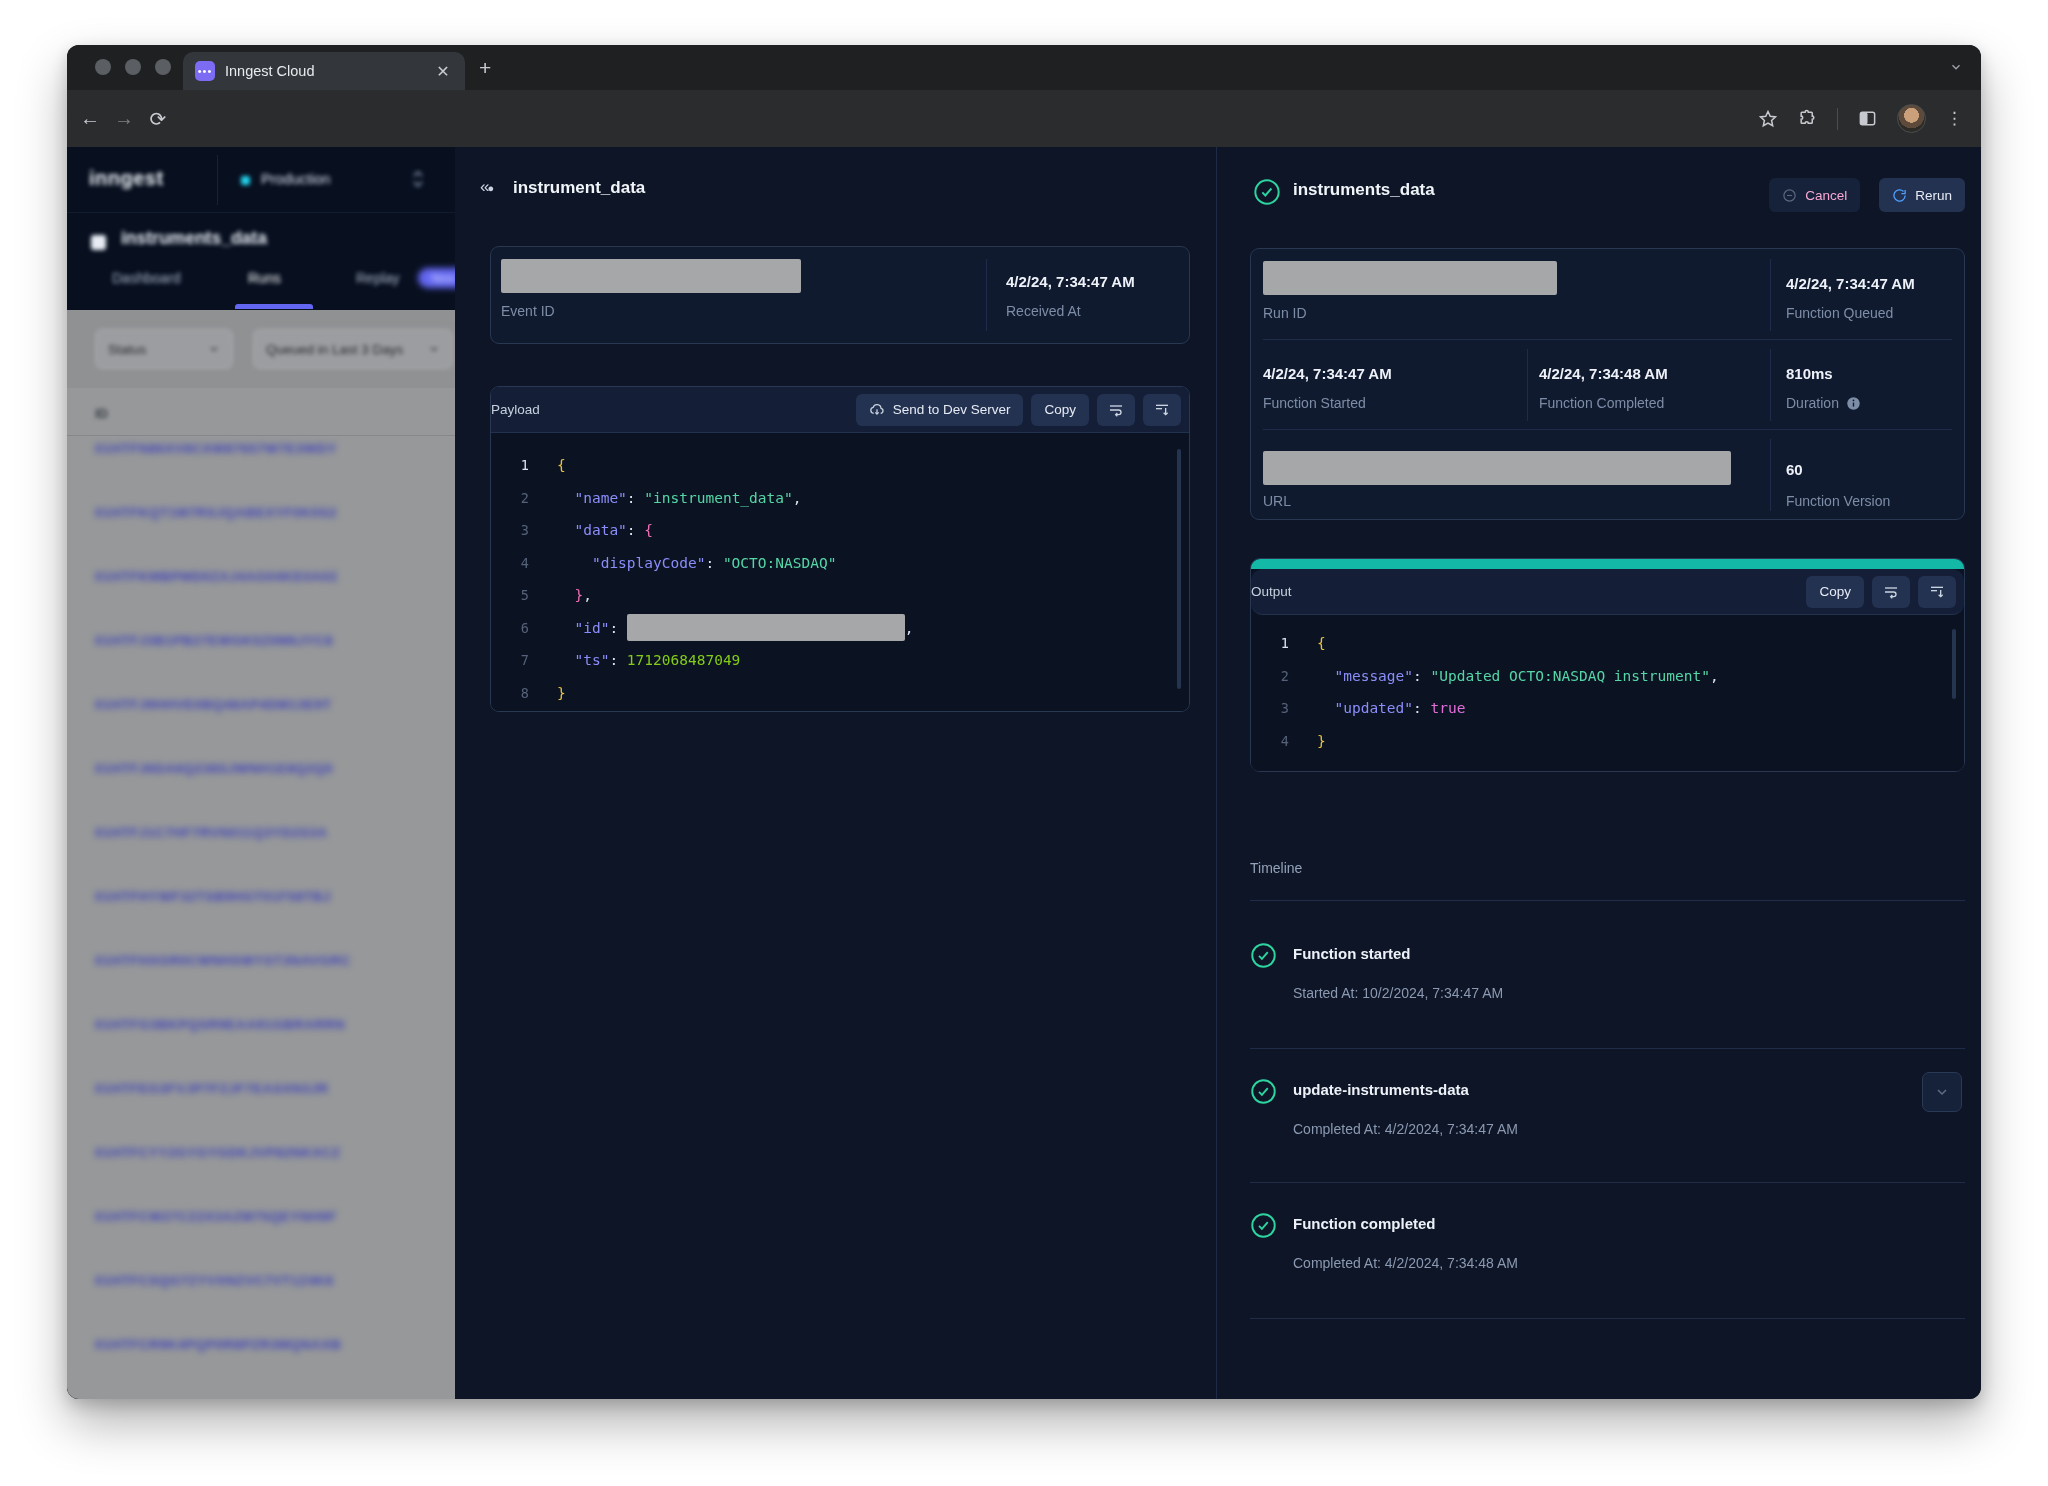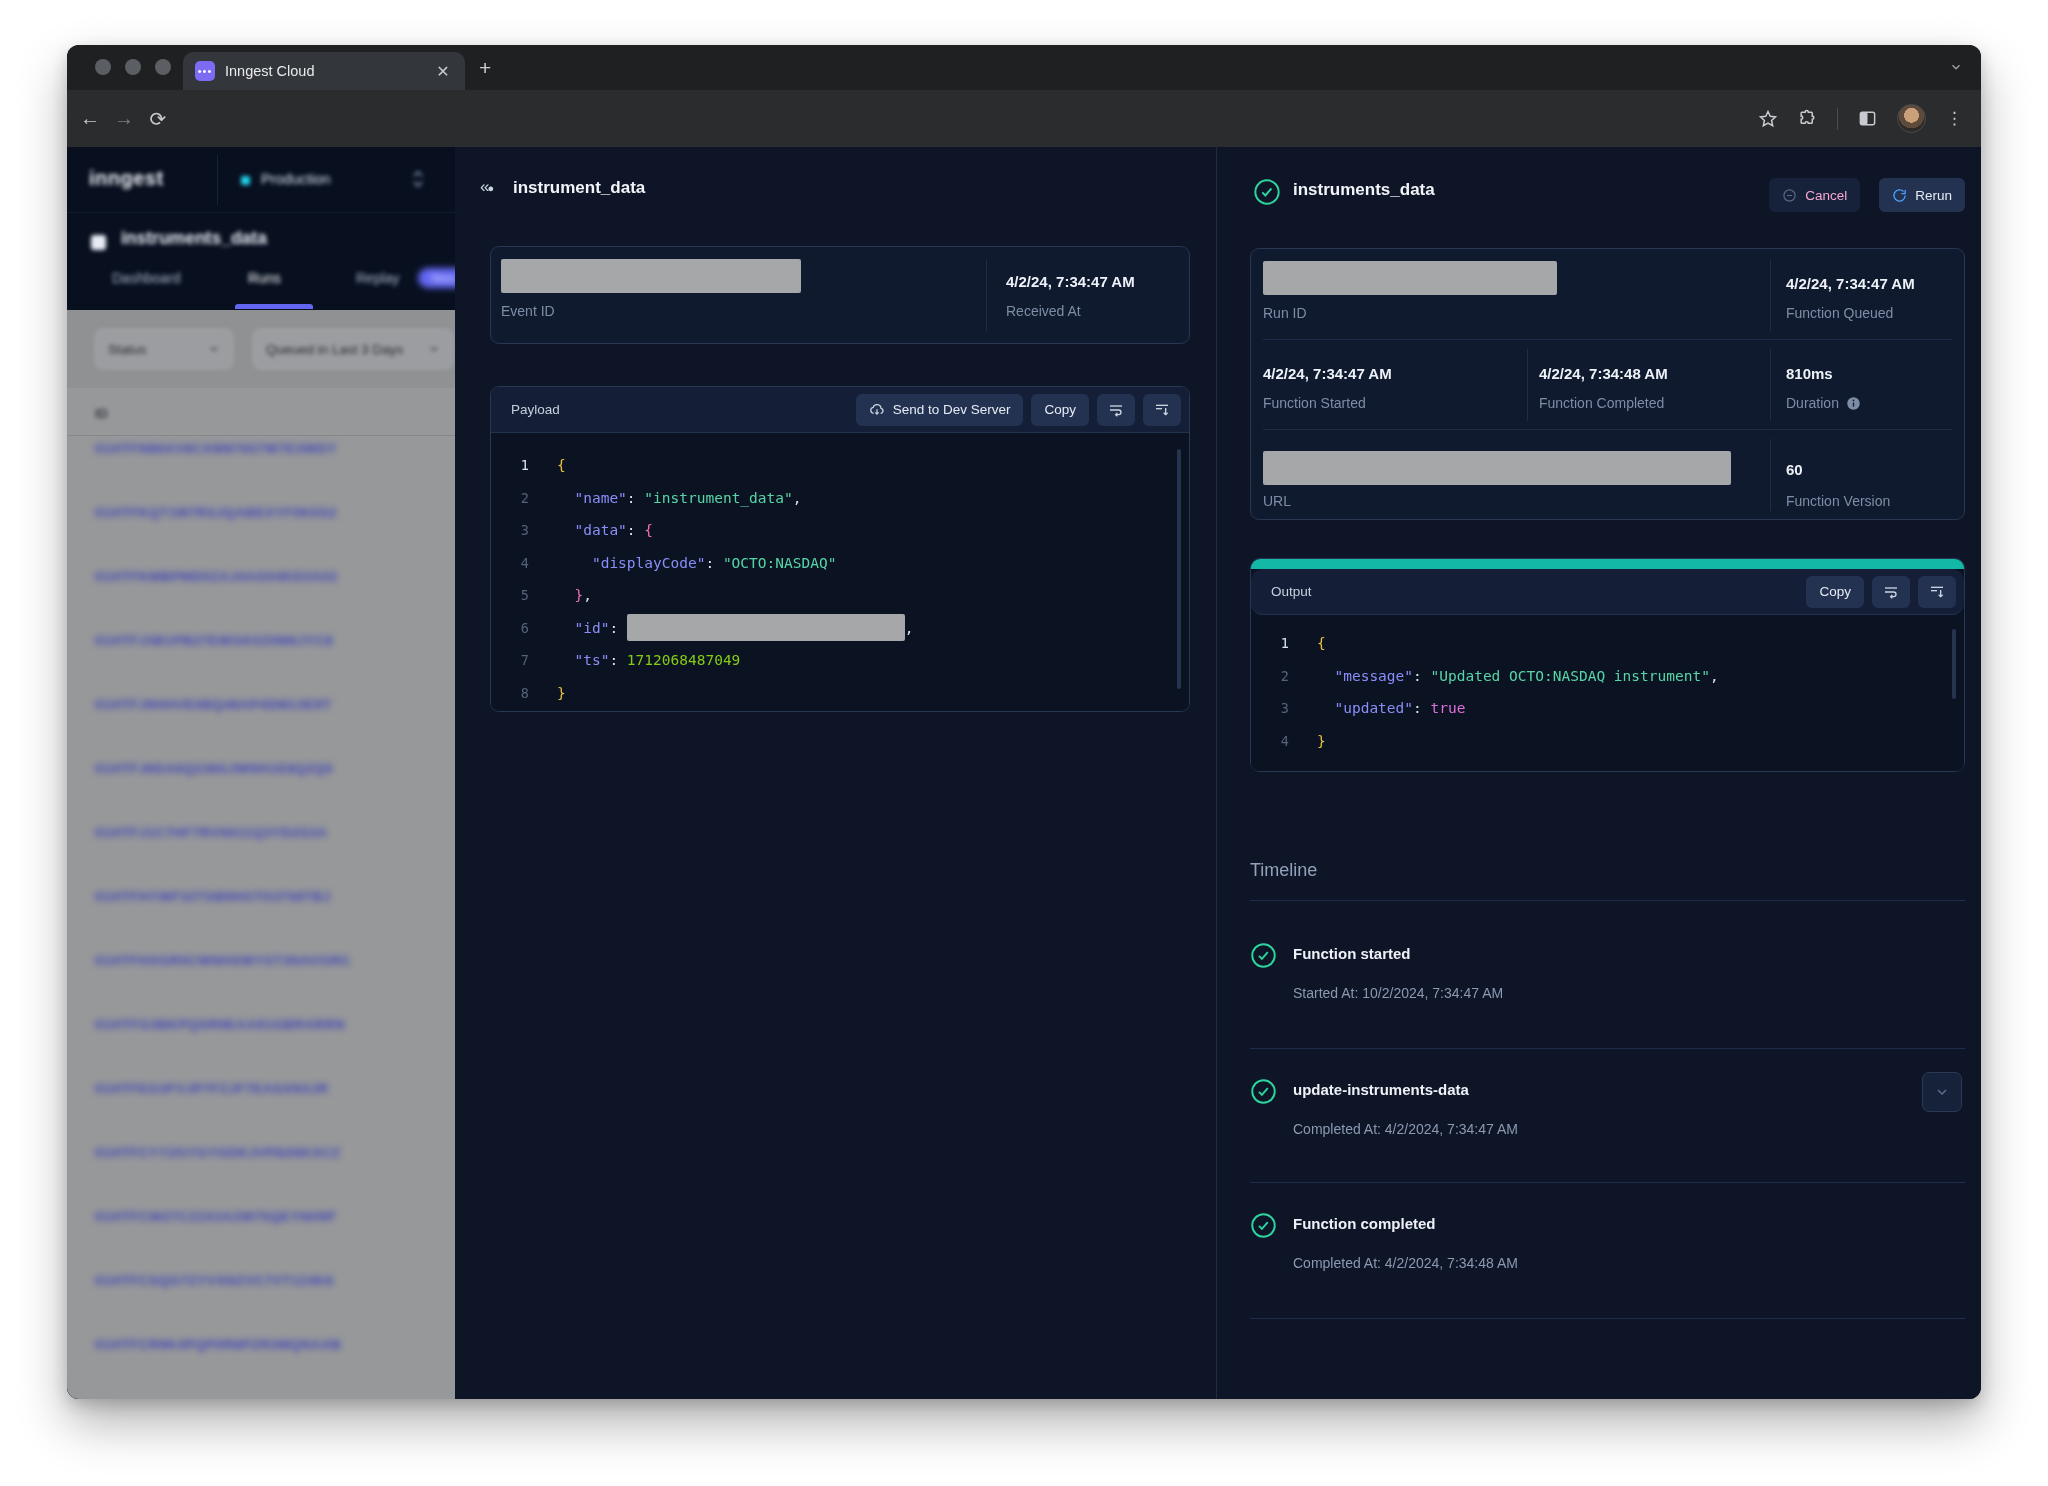--- a/index.html
+++ b/index.html
@@ -76,21 +76,21 @@
   .panel-title { color:#f1f5f9; font-size:17px; font-weight:600; }
   .card { position:absolute; border:1px solid #283752; border-radius:9px; background:#0f1a2f; }
   .cell-value { color:#eef2f8; font-size:15px; font-weight:600; white-space:nowrap; }
   .cell-label { color:#7e8da6; font-size:14px; white-space:nowrap; }
   .redact { background:#a6a7a9; border-radius:2px; }
   .vdiv { position:absolute; width:1px; background:#1e2c49; }
   .hdiv { position:absolute; height:1px; background:#1e2c49; }
 
   .code-head { position:absolute; left:0; right:0; top:0; height:46px; background:#141f37;
     border-bottom:1px solid #223150; border-radius:8px 8px 0 0; display:flex; align-items:center; }
-  .code-head .name { color:#c6d0de; font-size:13.5px; margin-left:20px; flex:1; }
+  .code-head .name { color:#c6d0de; font-size:13.5px; flex:1; }
   .btn { display:inline-flex; align-items:center; gap:8px; background:#243251; border-radius:6px;
     color:#e6ebf4; font-size:13.5px; padding:0 13px; height:32px; white-space:nowrap; }
   .icon-btn { width:38px; padding:0; justify-content:center; }
   .btn + .btn { margin-left:8px; }
   .code-body { position:absolute; left:0; right:0; bottom:0; background:#0b1322; border-radius:0 0 8px 8px; overflow:hidden;
     font-family:"DejaVu Sans Mono", monospace; }
   .code-line { display:flex; align-items:center; height:32.5px; }
   .ln { width:38px; text-align:right; color:#55627a; font-size:13.5px; flex:none; }
   .lx { padding-left:28px; white-space:pre; font-size:14.5px; color:#dbe3ef; }
   .code-line:first-child .ln { color:#dce4ef; }
@@ -109,21 +109,21 @@
     border-right:1px solid #1e2b46; }
   .ev-icon { position:absolute; left:25px; top:30px; color:#cbd5e1; font-size:17px; letter-spacing:-2px; }
   .ev-title { position:absolute; left:58px; top:31px; }
 
   
   .run-panel { position:absolute; left:1150px; top:0; width:764px; height:100%; background:#0d1526; }
   .check-badge { display:inline-flex; }
   .run-title { position:absolute; left:76px; top:33px; }
   .hdr-btns { position:absolute; right:16px; top:31px; display:flex; gap:11px; }
   .btn.disabled { background:#16213a; color:#f9a8d4; }
-  .timeline-h { color:#93a2ba; font-size:18px; }
+  .timeline-h { color:#93a2ba; font-size:14px; }
   .tl-title { color:#eef2f8; font-size:15px; font-weight:600; }
   .tl-sub { color:#8b9ab2; font-size:14px; }
   .expand-btn { position:absolute; width:40px; height:40px; border:1px solid #2a3955; border-radius:7px; background:#16213a;
     display:flex; align-items:center; justify-content:center; }
 
   svg { display:block; }
 </style>
 </head>
 <body>
 

